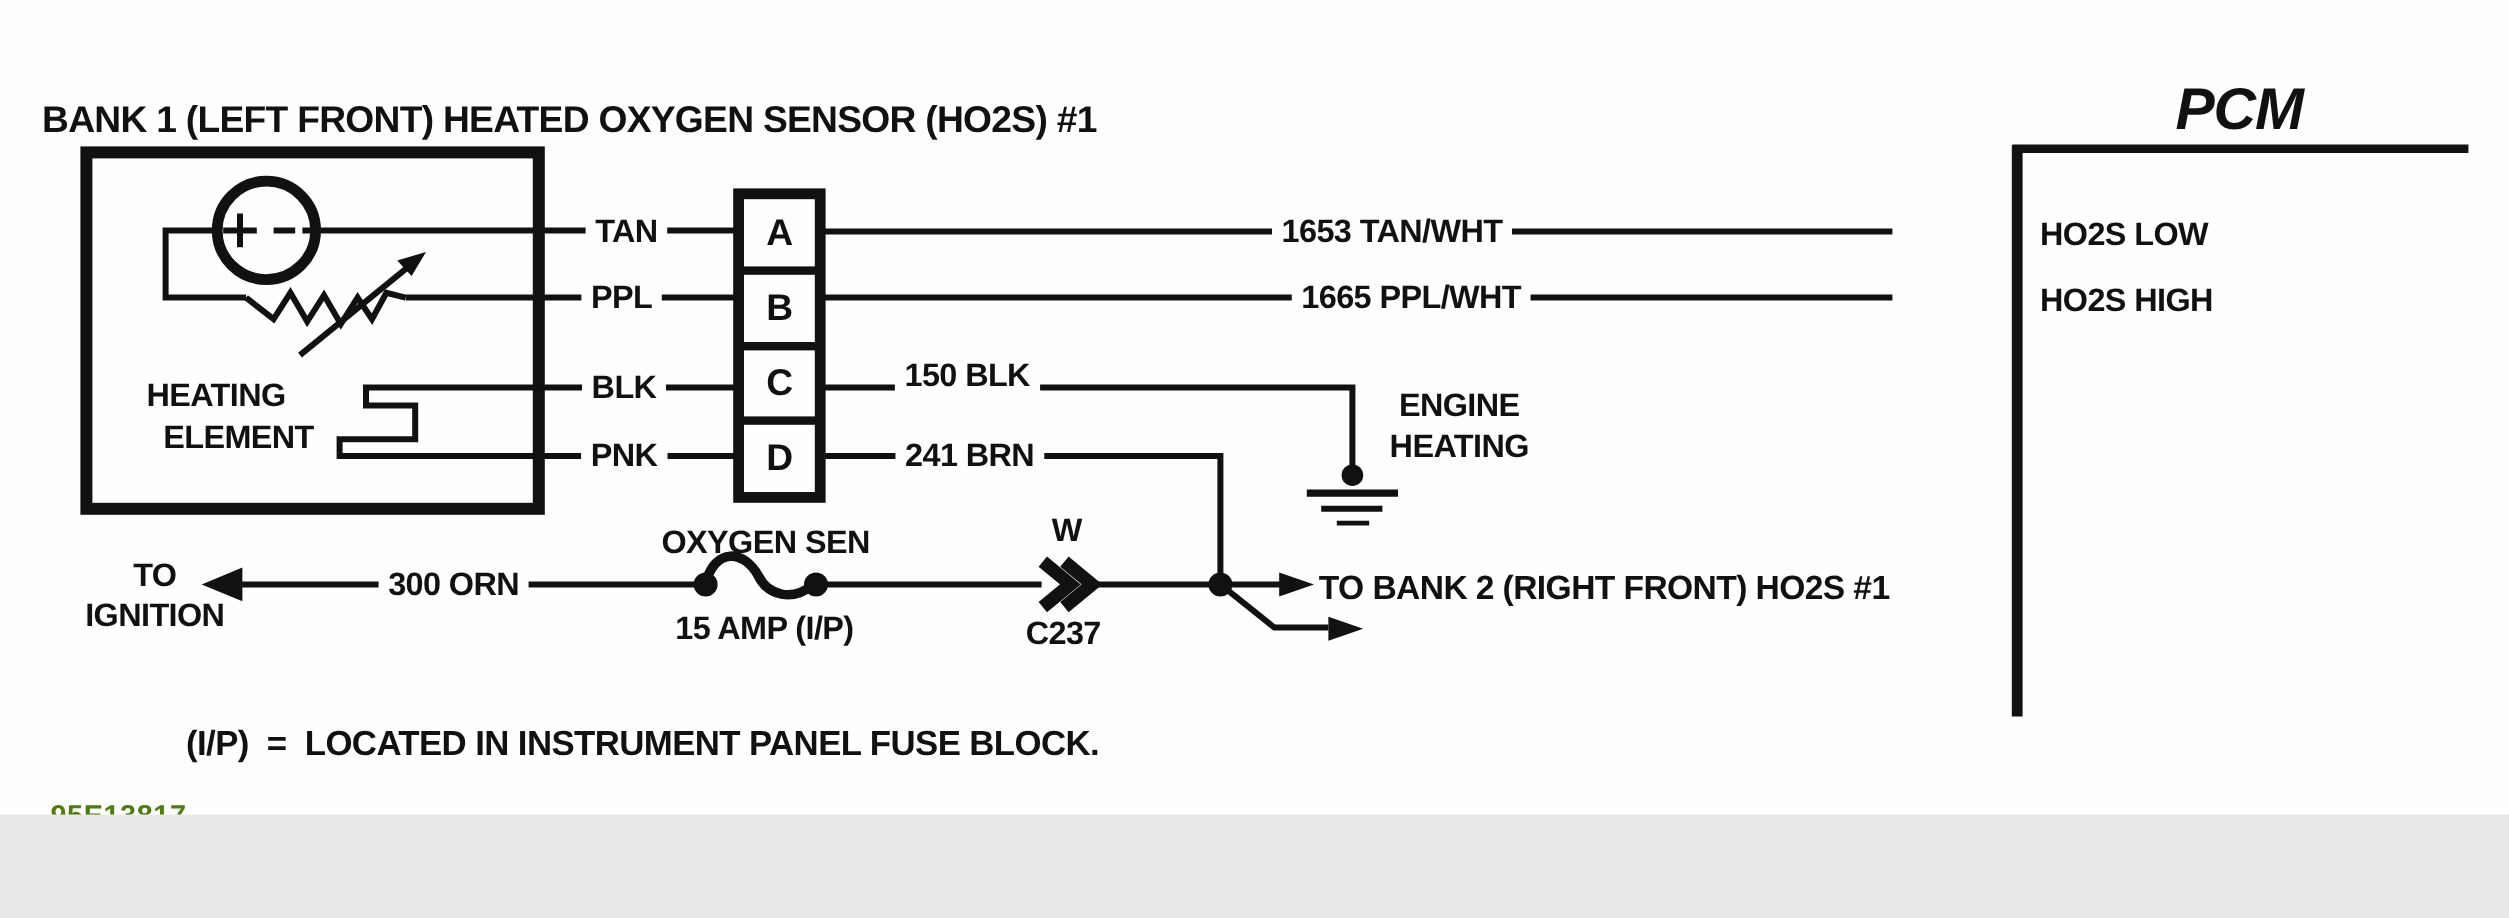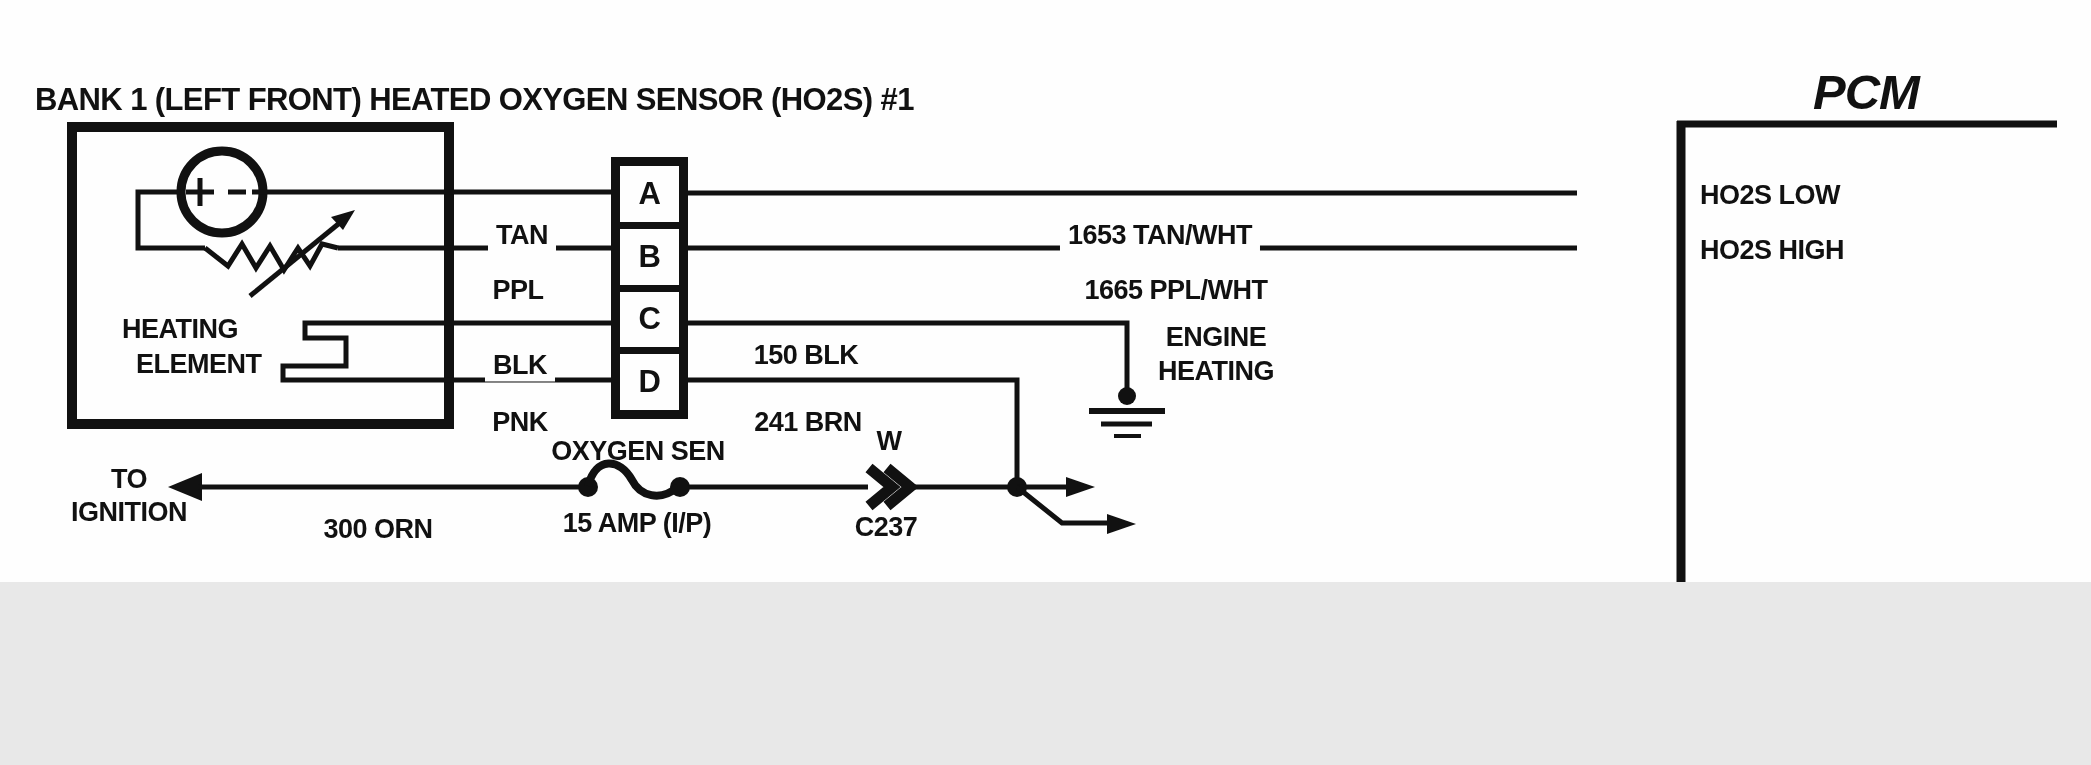--- a/index.html
+++ b/index.html
@@ -1,24 +1,24 @@
 <!DOCTYPE html>
 <html><head>
 <meta charset="utf-8">
 <style>
   html,body{margin:0;padding:0;background:#e8e8e8;}
   #stage{
-    position:relative;width:2091px;height:582px;background:#fefefe;
+    position:relative;width:2091px;height:679px;background:#fefefe;
     font-family:"Liberation Sans",sans-serif;color:#111;overflow:hidden;
   }
   .lbl{
     position:absolute;font-weight:700;font-size:27px;letter-spacing:-0.5px;
     white-space:pre;transform:translateY(-50%);line-height:1.15;
   }
-  .onwire{background:#fefefe;padding:0 8px;transform:translate(-50%,-50%);margin-top:43px;}
+  .onwire{background:#fefefe;padding:0 8px;transform:translate(-50%,-50%);}
   .ctr{text-align:right;transform:translate(-50%,-50%);}
   .title{font-size:31px;letter-spacing:-0.6px;}
   .pcm-title{font-size:49px;letter-spacing:-1px;font-style:italic;}
   .footer{font-weight:700;font-size:24px;letter-spacing:0.5px;color:#4d7c0f;}
   .note{font-size:29px;}
   
   .connblock{
     position:absolute;background:#111;display:flex;flex-direction:column;
     gap:7px;padding:9px;box-sizing:border-box;
   }
@@ -133,16 +133,18 @@
 
   <div class="lbl ctr" style="left:129px;top:480px">TO</div>
   <div class="lbl ctr" style="left:129px;top:513px">IGNITION</div>
 
   <div class="lbl ctr" style="left:638px;top:452px">OXYGEN SEN</div>
   <div class="lbl ctr" style="left:637px;top:524px">15 AMP (I/P)</div>
 
   <div class="lbl ctr" style="left:889px;top:442px">W</div>
   <div class="lbl ctr" style="left:886px;top:528px">C237</div>
 
+  <div class="lbl" style="left:1099px;top:490px;font-size:28px">TO BANK 2 (RIGHT FRONT) HO2S #1</div>
 
+  <div class="lbl note" style="left:155px;top:621px">(I/P)  =  LOCATED IN INSTRUMENT PANEL FUSE BLOCK.</div>
   <div class="lbl footer" style="left:42px;top:680px">95E13817</div>
 
 </div>
 
 </body></html>

